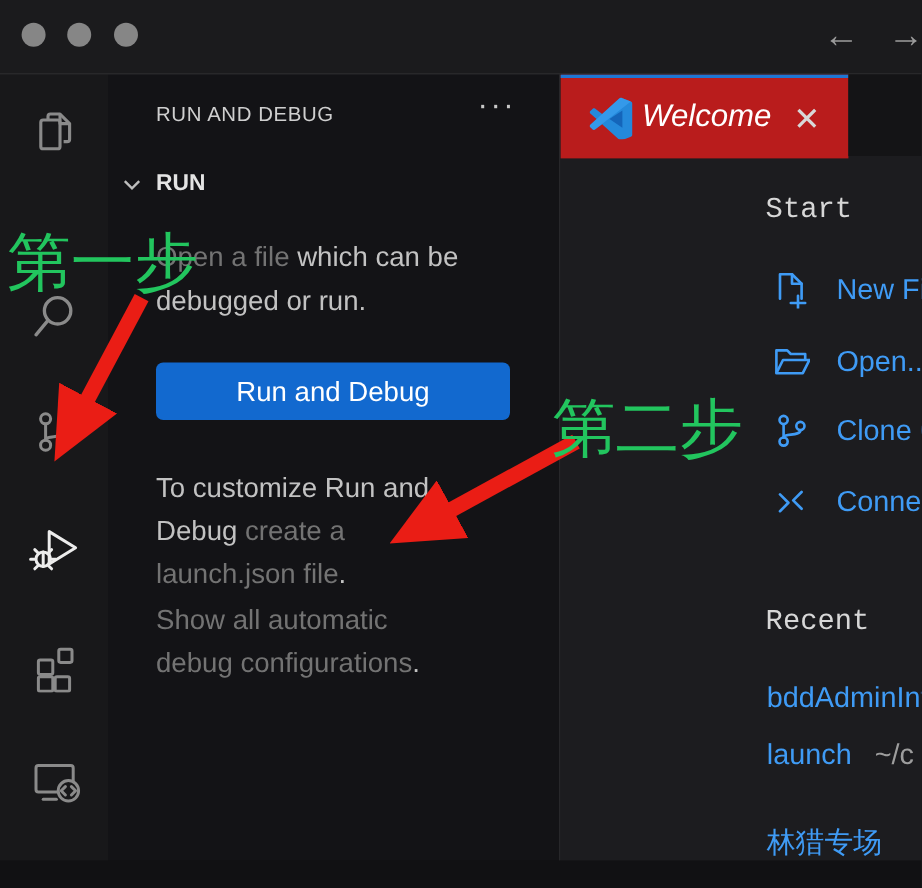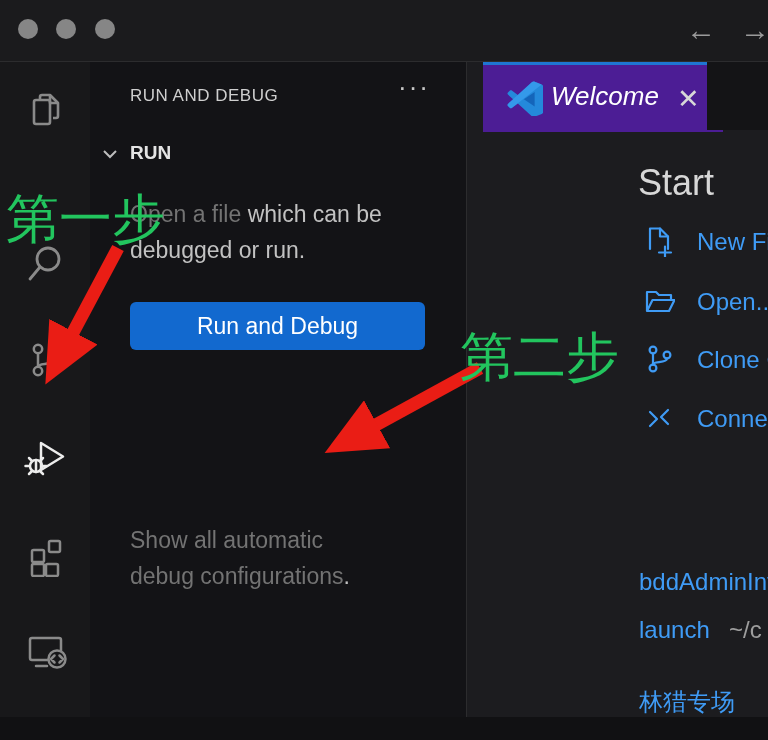--- a/index.html
+++ b/index.html
@@ -27,26 +27,26 @@
   .link { color:#737373; cursor:pointer; }
   #run-btn { left:40px; top:240px; width:295px; height:48px; background:#1269cf; border:none;
     border-radius:6px; color:#ffffff; font-size:23px; font-family:inherit; cursor:pointer; }
 
   
   #top-hairline { left:0; top:61px; width:768px; height:1px; background:#2c2c2e; }
   #side-hairline { left:466px; top:62px; width:1px; height:678px; background:#2c2c2e; }
 
   
   #editor { left:467px; top:62px; width:301px; height:678px; background:#1c1c1f; overflow:hidden; }
-  #tab { left:16px; top:0; width:240px; height:70px; background:#4c1d95; border-top:3px solid #1f76d3;text-decoration:underline; }
+  #tab { left:0; top:0; width:240px; height:70px; background:#b91c1c; border-top:3px solid #1f76d3;text-decoration:underline; }
   #tab-empty { left:240px; top:0; width:61px; height:68px; background:#141416; }
   #tab-logo { left:24px; top:15px; width:36px; height:36px; }
   #tab-title { left:68px; top:16px; font-size:26px; font-style:italic; color:#ffffff; }
   #tab-close { left:194px; top:18px; font-size:27px; color:#d8d8d8; }
-  .ed-heading { left:171px; font-size:36px; color:#d7d7d7; }
+  .ed-heading { left:171px; font-size:24px; color:#d7d7d7;font-family:Liberation Mono, monospace; }
   .start-item { left:176px; width:130px; height:34px; }
   .start-icon { position:absolute; left:0; top:0; width:32px; height:32px; }
   .start-label { position:absolute; left:54px; top:3px; font-size:24px; color:#3f9bf5; white-space:nowrap; }
   .recent-name { left:172px; font-size:24px; color:#3f9bf5; white-space:nowrap; }
   .recent-path { left:262px; font-size:24px; color:#9d9d9d; white-space:nowrap; }
 
   #bottom-strip { left:0; top:717px; width:768px; height:23px; background:#111113; }
 
   
   .step-label { color:#22c55e; font-size:53px; font-weight:500; z-index:60; white-space:nowrap;text-align:right; }
@@ -131,22 +131,25 @@
       </svg>
     </div>
     <div id="sb-section" class="abs">RUN</div>
 
     <div class="sb-para abs" style="top:134px">
       <span class="link">Open a file</span><span> which can be debugged or run.</span>
     </div>
 
     <button id="run-btn" class="abs">Run and Debug</button>
 
-
-    <div class="sb-para abs" style="top:460px">
+    <div class="sb-para abs" style="top:326px">
+      <span>To customize Run and Debug </span><span class="link">create a launch.json file</span><span>.</span>
+    </div>
+
+    <div class="sb-para abs" style="top:436px">
       <span class="link">Show all automatic debug configurations</span><span>.</span>
     </div>
   </div>
 
   <div id="top-hairline" class="abs"></div>
   <div id="side-hairline" class="abs"></div>
 
   <div id="editor" class="abs">
     <div id="tab" class="abs">
       <div id="tab-logo" class="abs">
@@ -200,20 +203,21 @@
     <div class="start-item abs" style="top:340px">
       <span class="start-icon">
         <svg class="icon" width="32" height="32" viewBox="0 0 32 32" fill="none" stroke="#3f9bf5" stroke-width="2.2" stroke-linecap="round" stroke-linejoin="round">
           <path d="M7 10 l7 7 -7 7"></path>
           <path d="M25 8 l-7 7 7 7"></path>
         </svg>
       </span>
       <span class="start-label">Connect to...</span>
     </div>
 
+    <div class="ed-heading abs" style="top:443px">Recent</div>
 
     <div class="recent-name abs" style="top:506px">bddAdminInfo</div>
 
     <div class="recent-name abs" style="top:554px">launch</div>
     <div class="recent-path abs" style="top:554px">~/c</div>
 
 
     <div class="recent-name abs" style="top:624px">林猎专场</div>
   </div>
 

